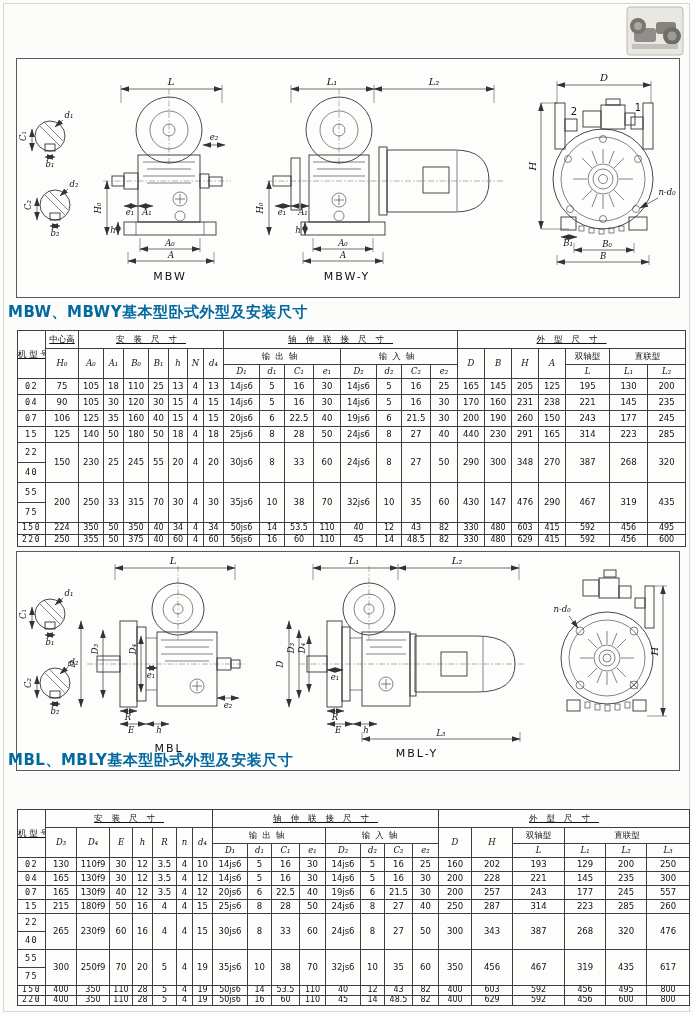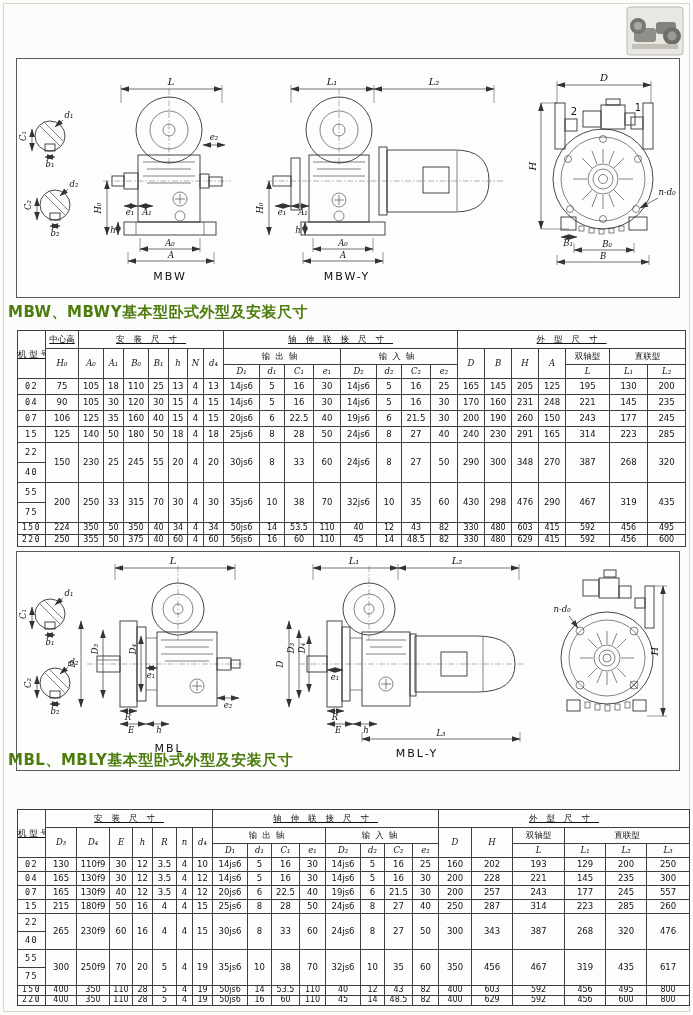--- a/index.html
+++ b/index.html
@@ -2,21 +2,21 @@
 <html><head>
 <meta charset="utf-8">
 <style>
   html,body{margin:0;padding:0;}
   body{width:693px;height:1015px;background:#fcfcfa;position:relative;overflow:hidden;
        font-family:"DejaVu Sans",sans-serif;color:#141414;}
   .page-frame{position:absolute;left:3px;top:3px;right:3px;bottom:3px;border:1px solid #d8d6d0;}
   .panel{position:absolute;left:16px;width:662px;border:1px solid #5a5a5a;background:#fdfdfc;}
   #panel1{top:58px;height:238px;}
   #panel2{top:551px;height:218px;}
-  .sec-title{position:absolute;left:8px;font-size:15px;font-weight:bold;letter-spacing:0.5px;color:#4d7c0f;}
+  .sec-title{position:absolute;left:8px;font-size:15px;font-weight:bold;letter-spacing:0.5px;color:#0369a1;}
   #title1{top:303px;}
   #title2{top:751px;}
   #logo{position:absolute;left:626px;top:6px;width:58px;height:50px;}
 
   
   table.dim{position:absolute;left:17px;width:660px;border-collapse:collapse;table-layout:fixed;
             background:#fdfdfc;}
   #table1{top:330px;}
   #table2{top:809px;}
   table.dim th,table.dim td{border:1px solid #3e3e3e;text-align:center;vertical-align:middle;
@@ -380,21 +380,21 @@
         <td>5</td>
         <td>16</td>
         <td>30</td>
         <td>14js6</td>
         <td>5</td>
         <td>16</td>
         <td>30</td>
         <td>170</td>
         <td>160</td>
         <td>231</td>
-        <td>248</td>
+        <td>238</td>
         <td>221</td>
         <td>145</td>
         <td>235</td>
       </tr>
       <tr>
         <td class="model">07</td>
         <td>106</td>
         <td>125</td>
         <td>35</td>
         <td>160</td>
@@ -429,21 +429,21 @@
         <td>4</td>
         <td>18</td>
         <td>25js6</td>
         <td>8</td>
         <td>28</td>
         <td>50</td>
         <td>24js6</td>
         <td>8</td>
         <td>27</td>
         <td>40</td>
-        <td>240</td>
+        <td>440</td>
         <td>230</td>
         <td>291</td>
         <td>165</td>
         <td>314</td>
         <td>223</td>
         <td>285</td>
       </tr>
       <tr class="group">
         <td class="model">22</td>
         <td rowspan="2">150</td>
@@ -485,21 +485,21 @@
         <td rowspan="2">30</td>
         <td rowspan="2">35js6</td>
         <td rowspan="2">10</td>
         <td rowspan="2">38</td>
         <td rowspan="2">70</td>
         <td rowspan="2">32js6</td>
         <td rowspan="2">10</td>
         <td rowspan="2">35</td>
         <td rowspan="2">60</td>
         <td rowspan="2">430</td>
-        <td rowspan="2">298</td>
+        <td rowspan="2">147</td>
         <td rowspan="2">476</td>
         <td rowspan="2">290</td>
         <td rowspan="2">467</td>
         <td rowspan="2">319</td>
         <td rowspan="2">435</td>
       </tr>
       <tr class="group">
         <td class="model">75</td>
       </tr>
       <tr class="thin">

